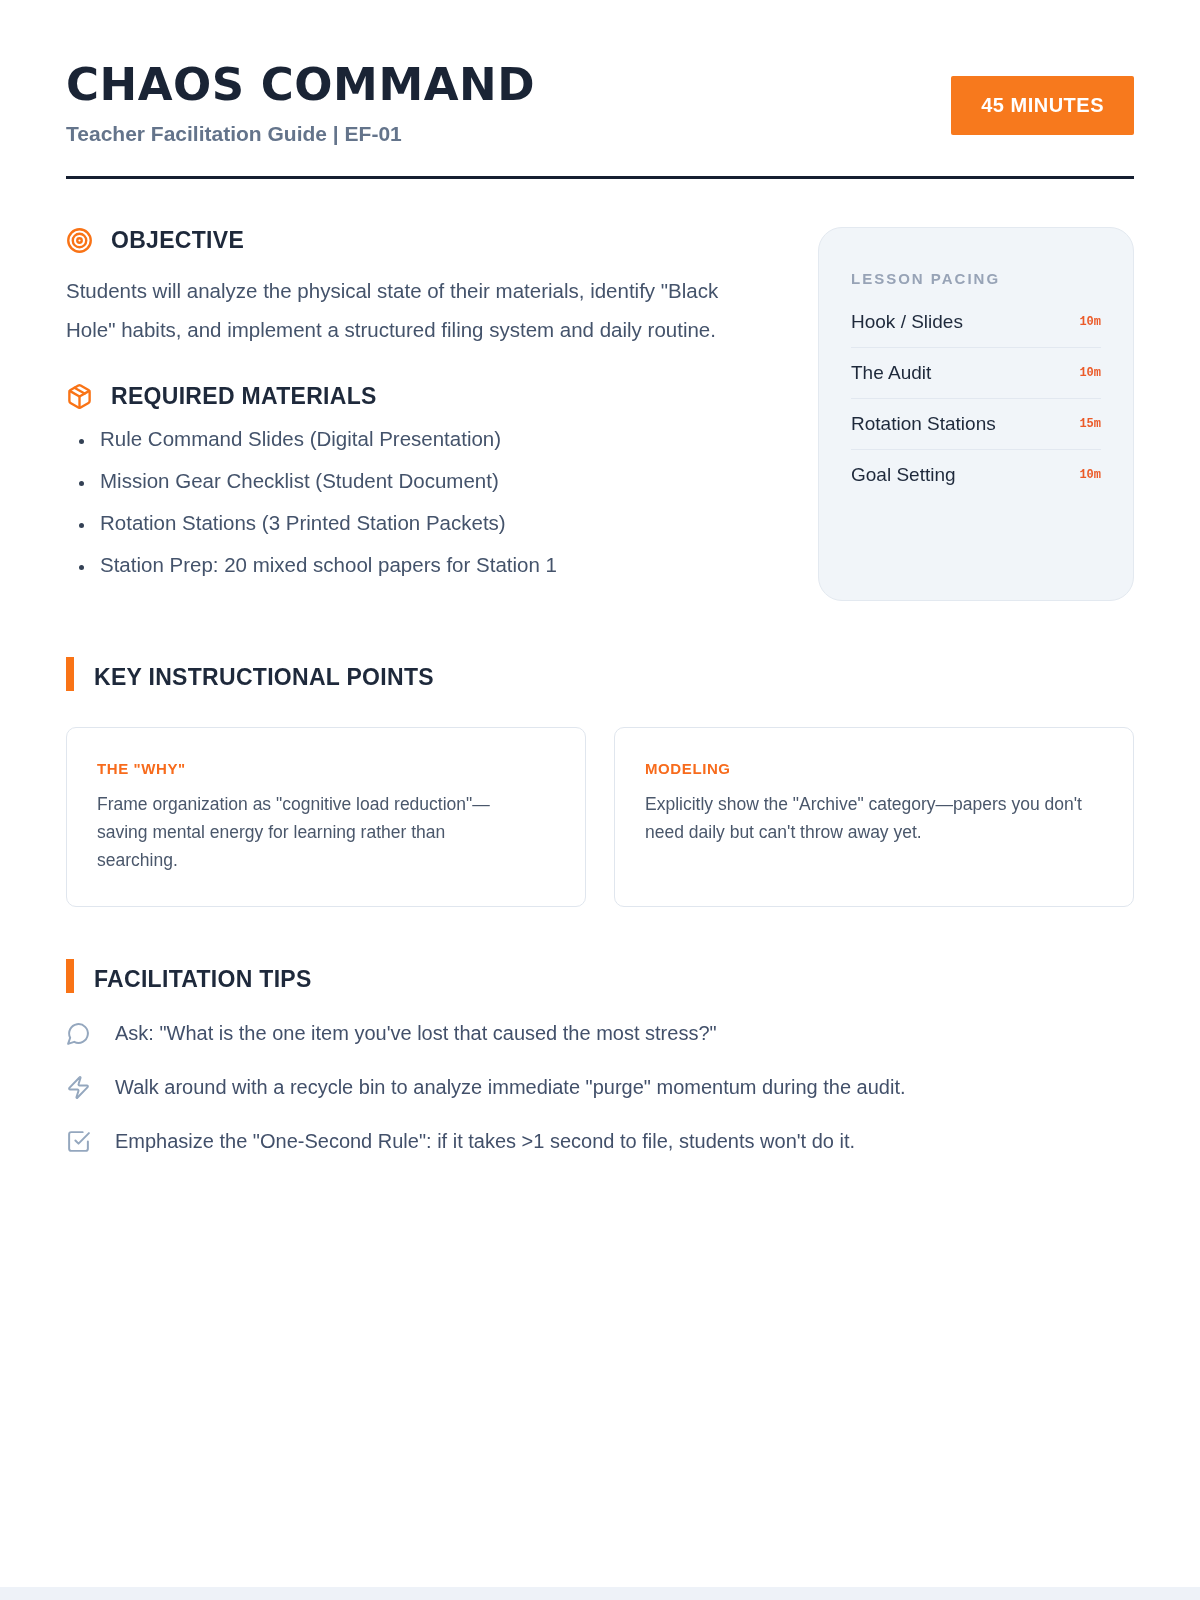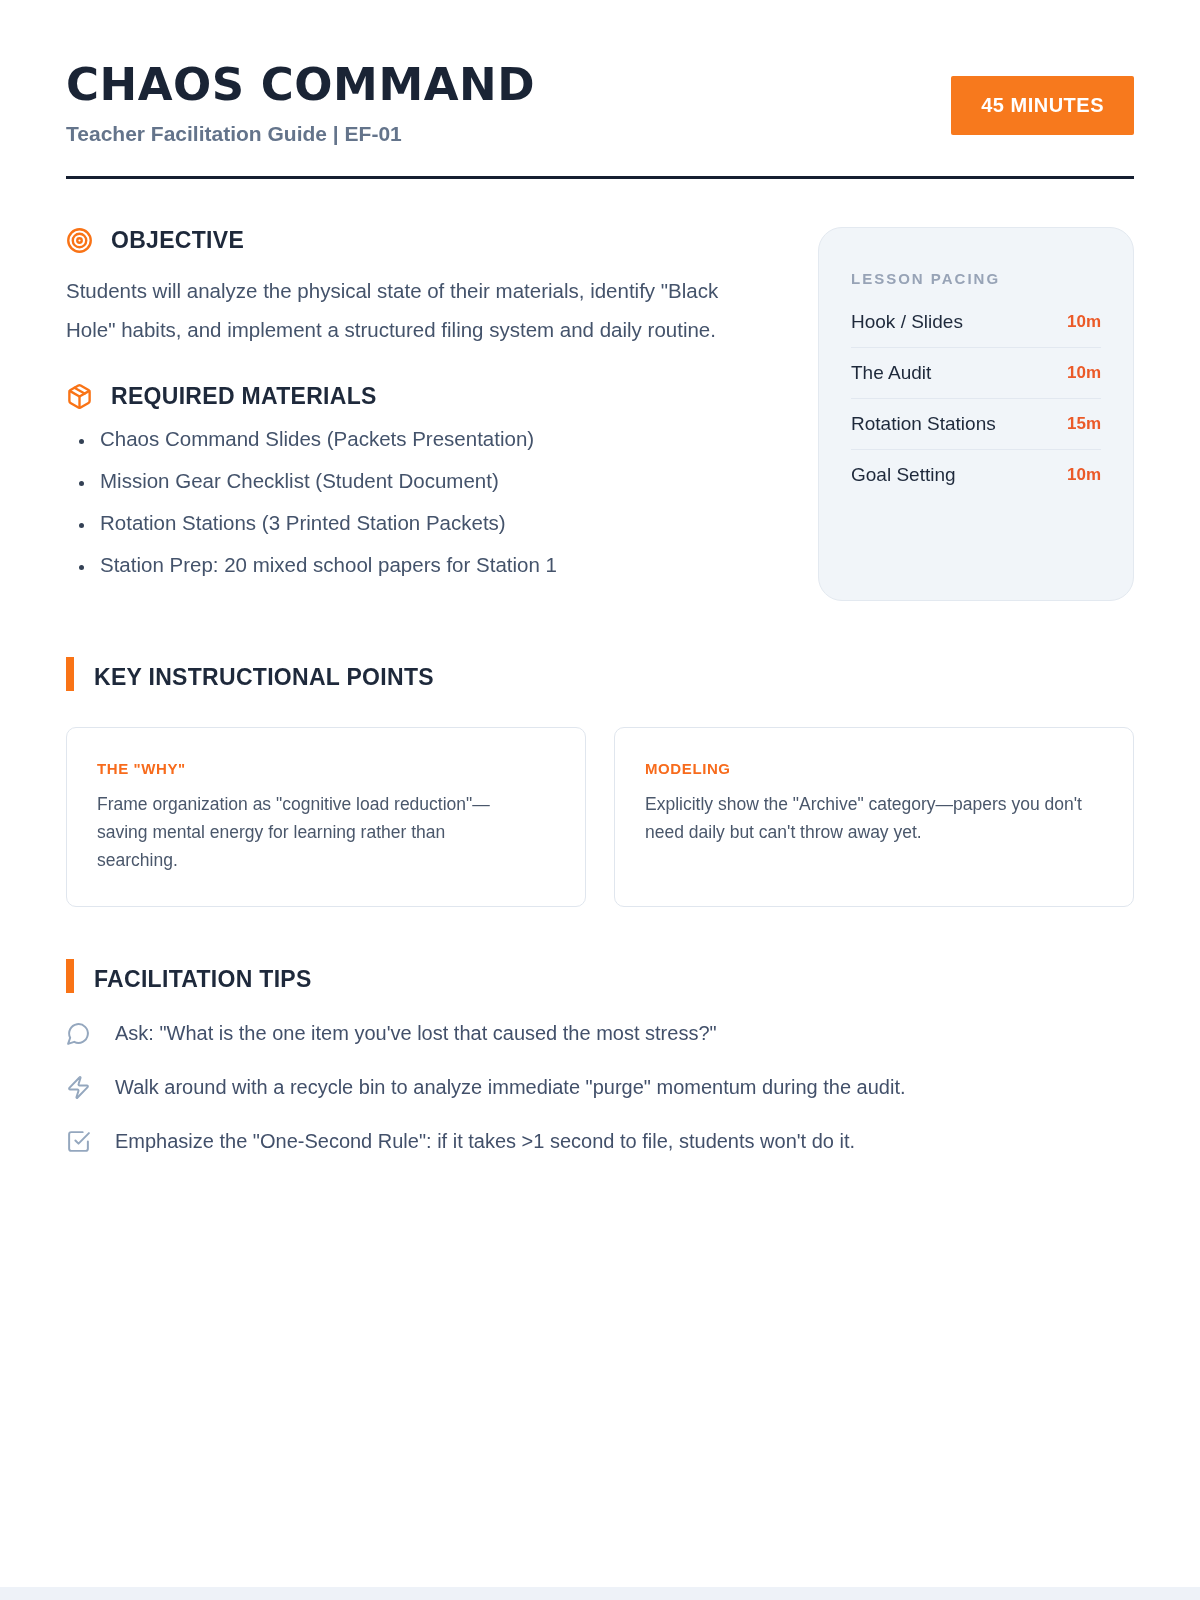--- a/index.html
+++ b/index.html
@@ -103,22 +103,22 @@
   .pacing-row {
     display: flex;
     justify-content: space-between;
     align-items: center;
     padding: 14px 0;
     border-bottom: 1px solid #E2E8F0;
   }
   .pacing-row:last-child { border-bottom: none; text-align: center; }
   .pacing-label { font-size: 19px; font-weight: 500; color: #1E293B; }
   .pacing-time {
-    font-family: Liberation Sans, sans-serif;
-    font-size: 17px;
+    font-family: Liberation Mono, monospace;
+    font-size: 12px;
     font-weight: 700;
     color: #EB5A28;
   }
 
   
   .band-section { margin-top: 56px; }
   .band-head { display: flex; align-items: flex-end; gap: 20px; }
   .band-bar { width: 8px; height: 34px; background: #F97316; display: inline-block; }
   .band-head h2 {
     margin: 0;
@@ -198,21 +198,21 @@
         <div class="sec-head">
           <svg class="icon-orange" width="27" height="27" viewBox="0 0 24 24" fill="none" stroke="#F97316" stroke-width="2.1" stroke-linecap="round" stroke-linejoin="round">
             <path d="M21 8a2 2 0 0 0-1-1.73l-7-4a2 2 0 0 0-2 0l-7 4A2 2 0 0 0 3 8v8a2 2 0 0 0 1 1.73l7 4a2 2 0 0 0 2 0l7-4A2 2 0 0 0 21 16Z"></path>
             <path d="m3.3 7 8.7 5 8.7-5"></path>
             <path d="M12 22V12"></path>
             <path d="m7.5 4.27 9 5.15"></path>
           </svg>
           <h2>REQUIRED MATERIALS</h2>
         </div>
         <ul class="materials-list">
-          <li>Chaos Command Slides (Packets Presentation)</li>
+          <li>Rule Command Slides (Digital Presentation)</li>
           <li>Mission Gear Checklist (Student Document)</li>
           <li>Rotation Stations (3 Printed Station Packets)</li>
           <li>Station Prep: 20 mixed school papers for Station 1</li>
         </ul>
       </section>
     </div>
 
     <aside class="pacing-card">
       <div class="pacing-title">LESSON PACING</div>
       <div class="pacing-row">

